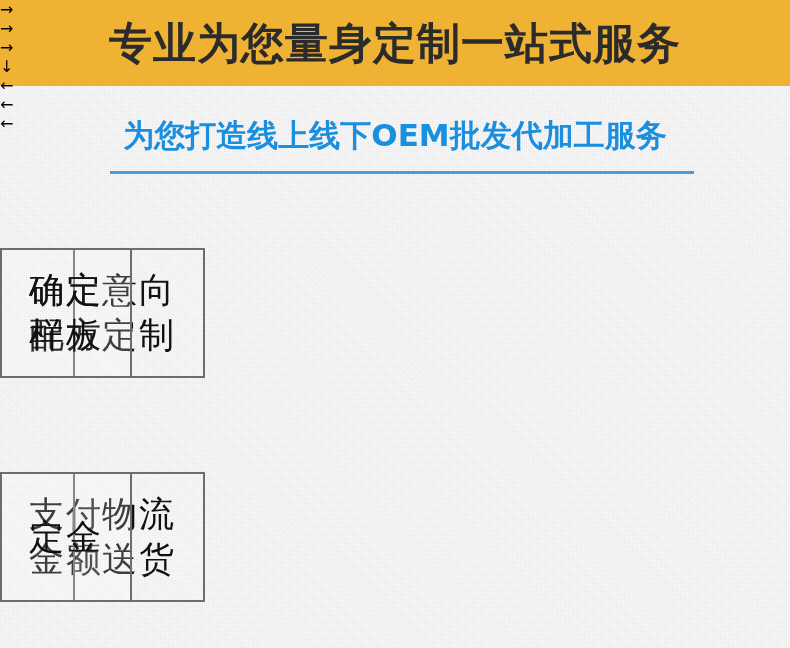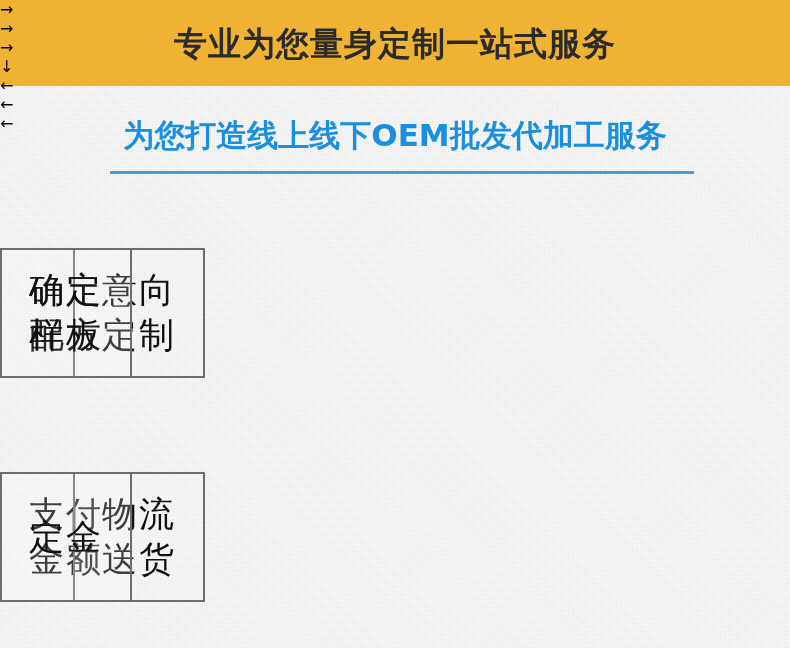--- a/index.html
+++ b/index.html
@@ -33,21 +33,21 @@
     left: 0;
     top: 0;
     width: 790px;
     height: 86px;
     background: #efb233;
     display: flex;
     align-items: center;
     justify-content: center;
   }
   .banner-title {
-    font-size: 33px;
+    font-size: 43px;
     font-weight: bold;
     color: #2b2b2b;
     letter-spacing: 1px;
     line-height: 1;
     white-space: nowrap;
   }
 
   
   .subtitle-wrap {
     position: absolute;

